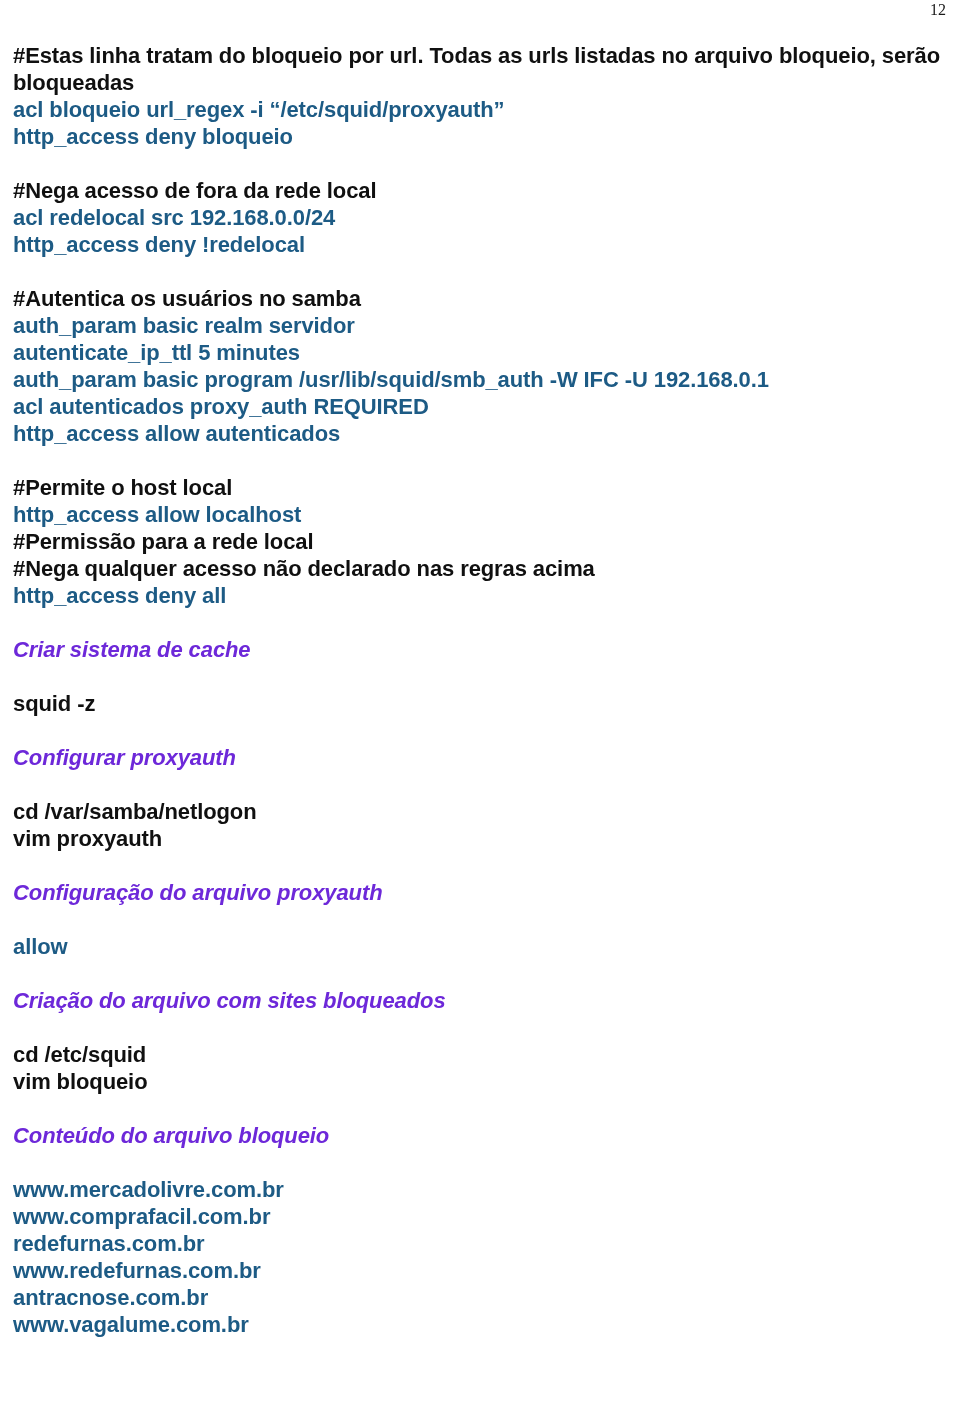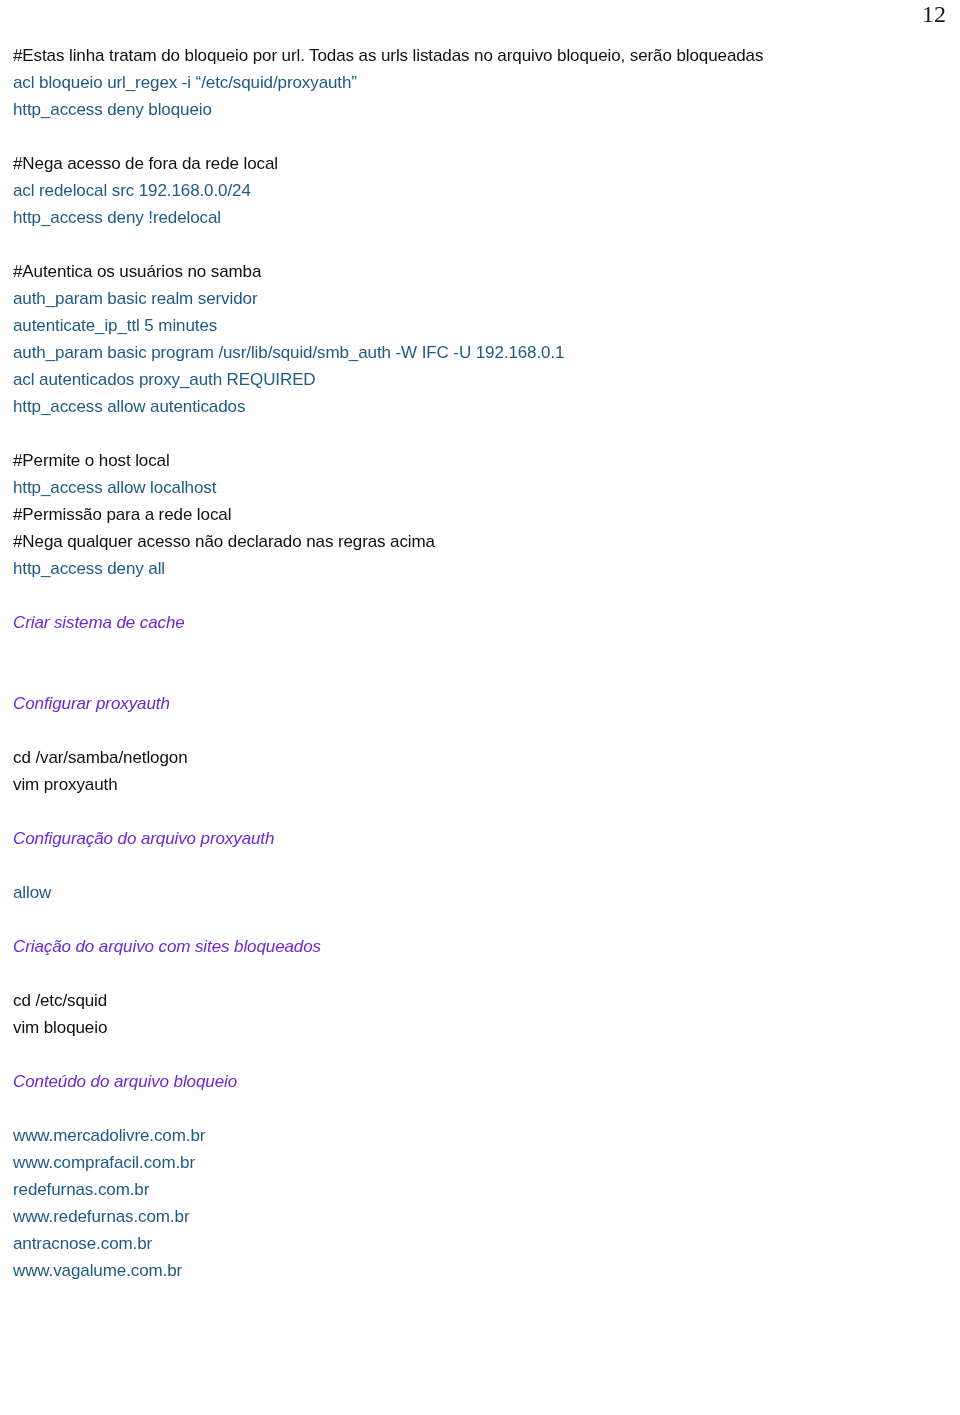--- a/index.html
+++ b/index.html
@@ -20,36 +20,37 @@
     width: 960px;
     height: 1415px;
     background: #ffffff;
     padding: 0;
   }
   .page-number {
     position: absolute;
     top: 2px;
     right: 14px;
     font-family: "Liberation Serif", serif;
-    font-size: 24px;
+    font-size: 16px;
     color: #1a1a1a;
     line-height: 1;
   }
   .doc-body {
     position: absolute;
     top: 42px;
     left: 13px;
     right: 10px;
   }
   .line {
-    font-size: 17px;
+    font-size: 22px;
     line-height: 27px;
     white-space: pre-wrap;
     letter-spacing: -0.1px;
     color: #1a1a1a;
+    font-weight: bold;
   }
   .line.code {
     color: #1d5b85;
   }
   .line.comment {
     color: #101010;
   }
   .line.heading {
     font-style: italic;
     color: #6d28d9;
@@ -85,20 +86,21 @@
       <div class="line code">http_access allow autenticados</div>
       <div class="spacer"></div>
       <div class="line comment">#Permite o host local</div>
       <div class="line code">http_access allow localhost</div>
       <div class="line comment">#Permissão para a rede local</div>
       <div class="line comment">#Nega qualquer acesso não declarado nas regras acima</div>
       <div class="line code">http_access deny all</div>
       <div class="spacer"></div>
       <div class="line heading">Criar sistema de cache</div>
       <div class="spacer"></div>
+      <div class="line plain">squid -z</div>
       <div class="spacer"></div>
       <div class="line heading">Configurar proxyauth</div>
       <div class="spacer"></div>
       <div class="line plain">cd /var/samba/netlogon</div>
       <div class="line plain">vim proxyauth</div>
       <div class="spacer"></div>
       <div class="line heading">Configuração do arquivo proxyauth</div>
       <div class="spacer"></div>
       <div class="line code">allow</div>
       <div class="spacer"></div>

